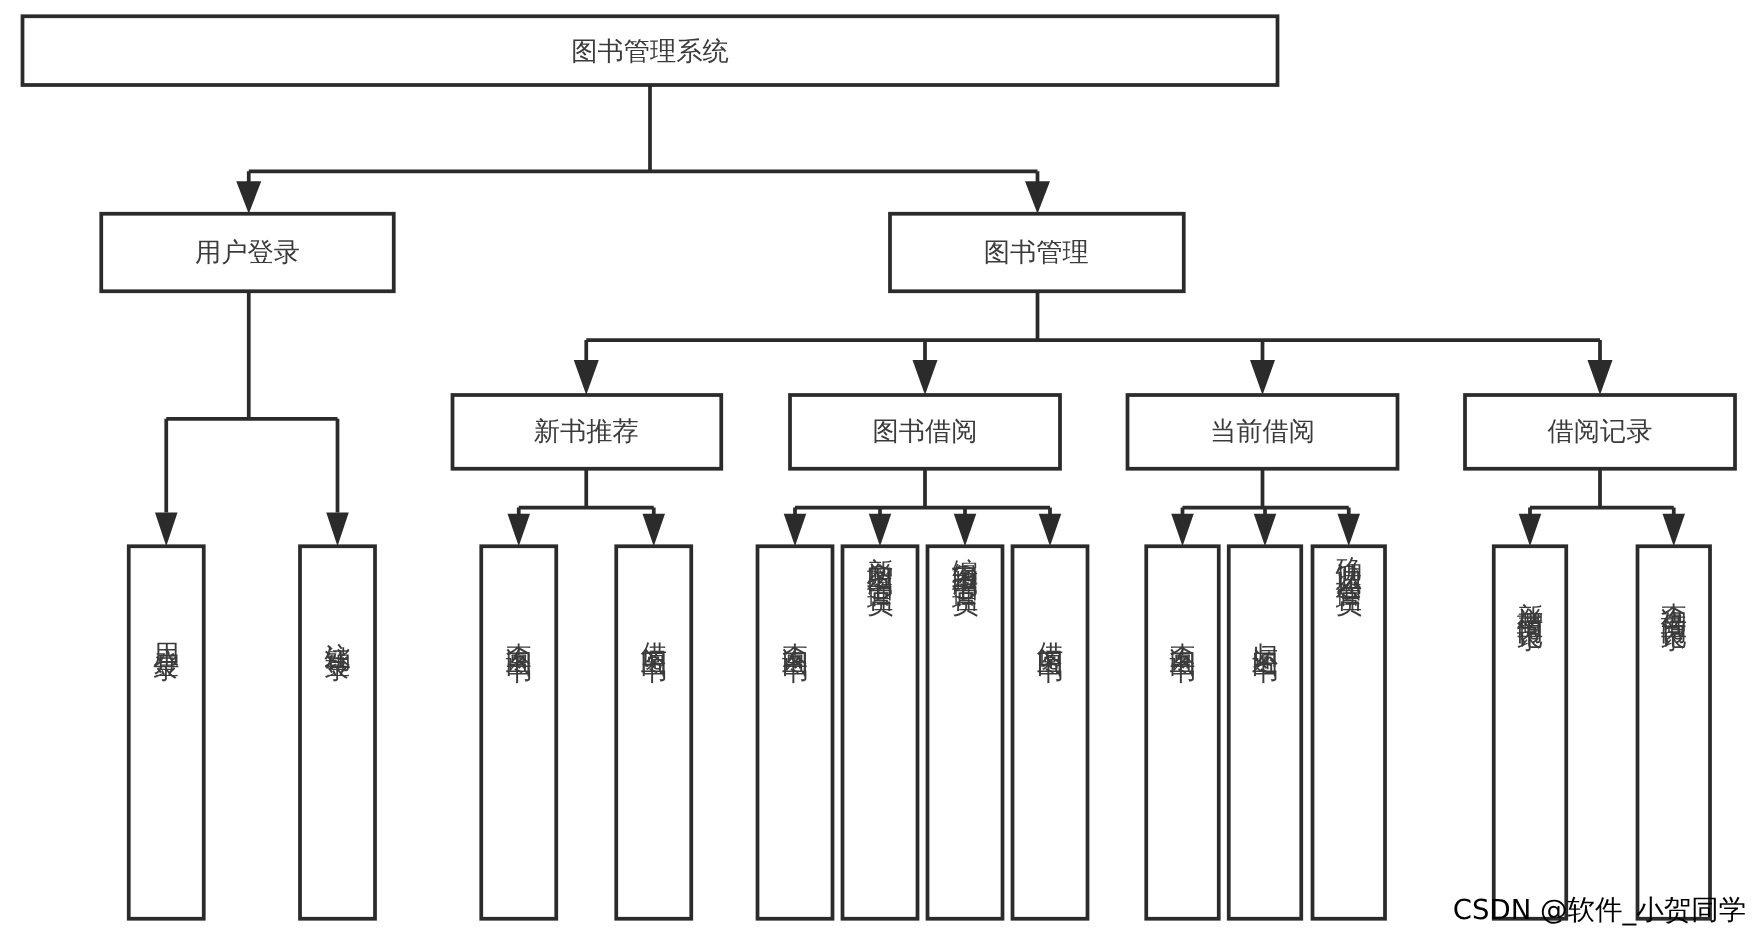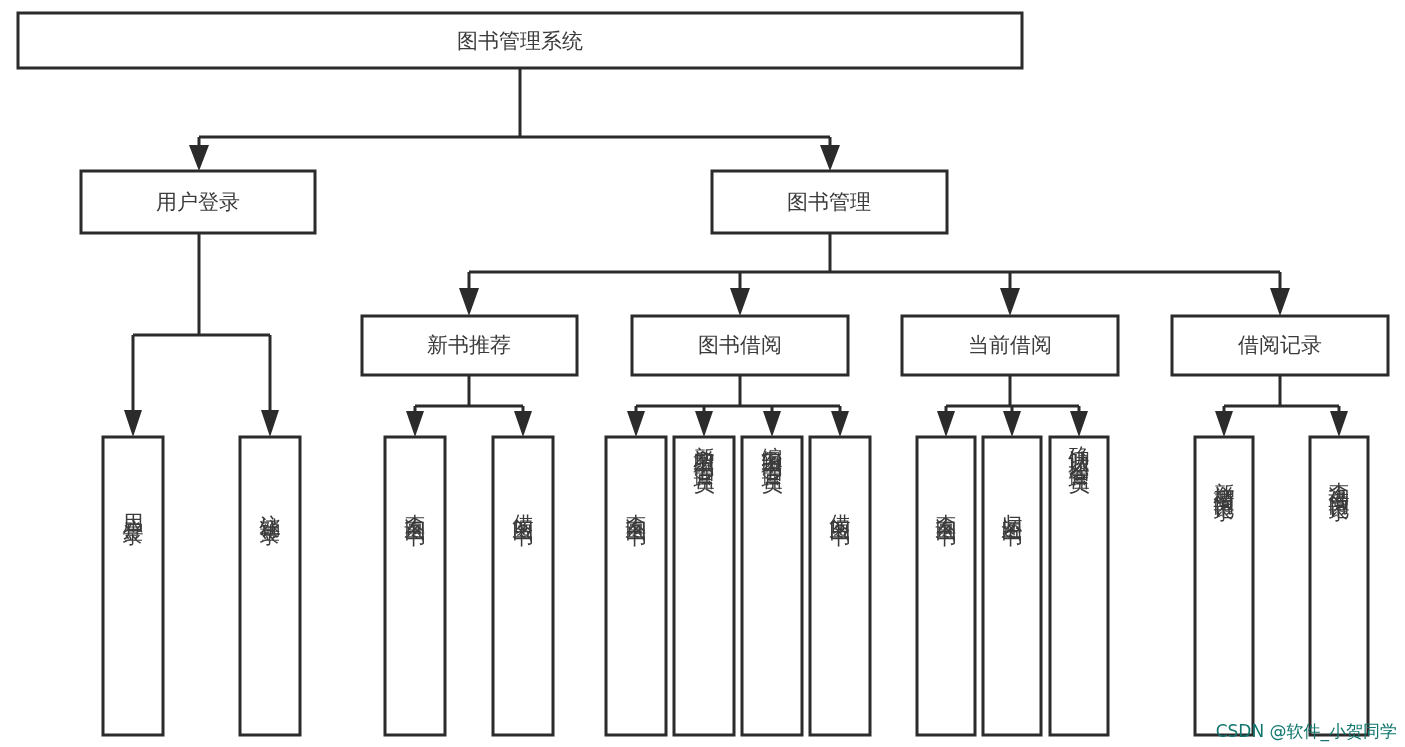--- a/index.html
+++ b/index.html
@@ -7,21 +7,21 @@
        font-family:"DejaVu Sans","Liberation Sans",sans-serif;}
   #diagram{position:absolute;left:0;top:0;width:1405px;height:747px;}
   .nodebox{fill:#ffffff;stroke:#2b2b2b;stroke-width:3;}
   .connector{stroke:#2b2b2b;stroke-width:3;fill:none;}
   .arrowhead{fill:#2b2b2b;stroke:none;}
   .nodelabel{fill:#3b3b3b;font-size:21px;text-anchor:middle;
              dominant-baseline:middle;font-family:"DejaVu Sans","Liberation Sans",sans-serif;}
   .leaflabel{fill:#3b3b3b;font-size:21px;text-anchor:middle;
              font-family:"DejaVu Sans","Liberation Sans",sans-serif;
              writing-mode:vertical-rl;glyph-orientation-vertical:0;letter-spacing:4px;}
-  .watermark{position:absolute;right:8px;bottom:4px;font-size:17px;color:#0f766e;
+  .watermark{position:absolute;right:8px;bottom:4px;font-size:22px;color:#000000;
              font-family:"DejaVu Sans","Liberation Sans",sans-serif;white-space:nowrap;}
 </style>
 </head>
 <body>
 
 <svg id="diagram" viewBox="0 0 1405 747">
 
   <defs></defs>
 
   <g>

